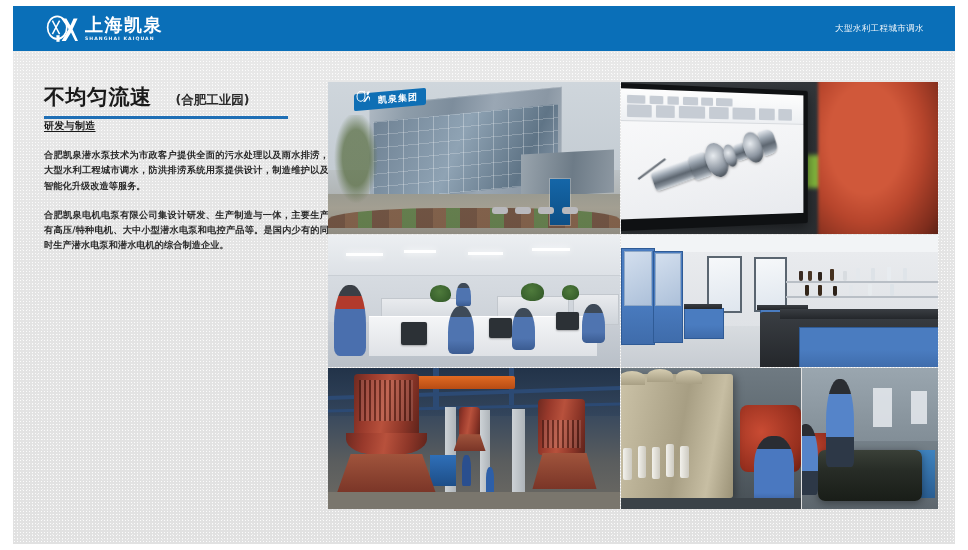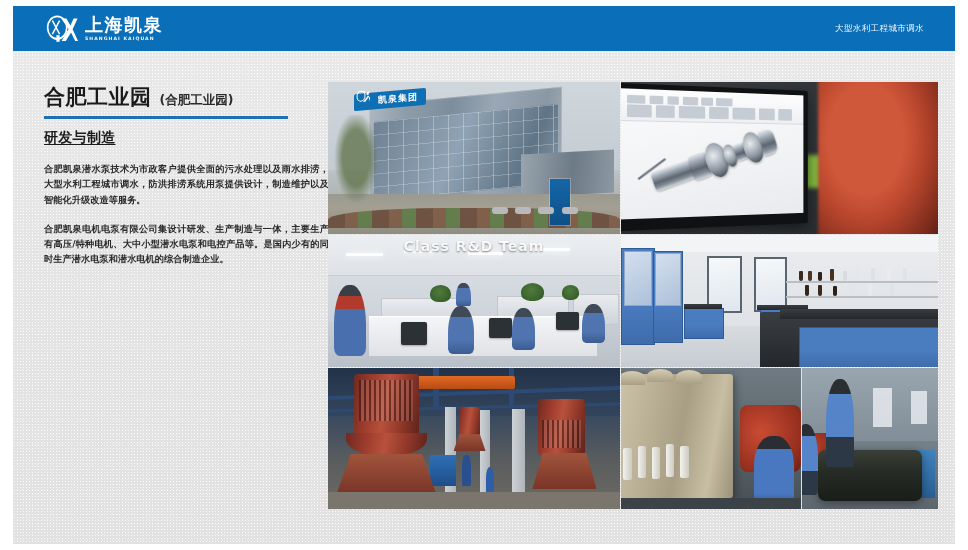--- a/index.html
+++ b/index.html
@@ -52,28 +52,28 @@
 
   
   .left-col{position:absolute;left:31px;top:80px;width:285px;}
 
   .title-row{display:flex;align-items:baseline;gap:8px;}
   .title-main{
     font-size:21px;font-weight:bold;color:#1a1a1a;letter-spacing:.5px;
     line-height:1.1;
   }
   .title-sub{
-    font-size:12.5px;font-weight:bold;color:#2b2b2b;letter-spacing:0px;
+    font-size:12.5px;font-weight:bold;color:#2b2b2b;letter-spacing:0px;margin-left:16px;
   }
   .title-rule{
     width:244px;height:3px;background:#1f6fb5;margin-top:7px;
   }
 
   .sec-head{
-    margin-top:10px;font-size:14px;font-weight:bold;color:#1b1b1b;
+    margin-top:0;font-size:10px;font-weight:bold;color:#1b1b1b;
     text-decoration:underline;text-underline-offset:2px;letter-spacing:.3px;
   }
   .para{
     margin-top:4px;font-size:9.2px;line-height:15.2px;color:#2a2a2a;
     text-align:justify;letter-spacing:.05px;font-weight:bold;
   }
   .para.gap{margin-top:14px;}
 
   
   .collage{
@@ -362,21 +362,21 @@
         <span class="logo-en">SHANGHAI KAIQUAN</span>
       </span>
     </div>
 
     <div class="tagline">大型水利工程城市调水</div>
   </div>
 
   <div class="left-col">
 
     <div class="title-row">
-      <span class="title-main">合肥工业园</span>
+      <span class="title-main">不均匀流速</span>
       <span class="title-sub">(合肥工业园)</span>
     </div>
     <div class="title-rule"></div>
 
     <div class="sec-head">研发与制造</div>
 
     <p class="para gap">合肥凯泉潜水泵技术为市政客户提供全面的污水处理以及雨水排涝，大型水利工程城市调水，防洪排涝系统用泵提供设计，制造维护以及智能化升级改造等服务。</p>
     <p class="para gap">合肥凯泉电机电泵有限公司集设计研发、生产制造与一体，主要生产有高压/特种电机、大中小型潜水电泵和电控产品等。是国内少有的同时生产潜水电泵和潜水电机的综合制造企业。</p>
   </div>
 
@@ -452,21 +452,20 @@
       <div class="mon2" style="left:55%;top:63%;width:8%;height:15%"></div>
       <div class="mon2" style="left:78%;top:58%;width:8%;height:14%"></div>
       <div class="worker" style="left:2%;top:38%;width:11%;height:54%;background:linear-gradient(180deg,#3a3f46 0 16%,#b23a2c 16% 34%,#4a6fae 34% 100%)"></div>
       <div class="worker" style="left:41%;top:54%;width:9%;height:36%"></div>
       <div class="worker" style="left:63%;top:55%;width:8%;height:32%"></div>
       <div class="worker" style="left:87%;top:52%;width:8%;height:30%"></div>
       <div class="worker" style="left:44%;top:36%;width:5%;height:18%"></div>
       <div class="plant" style="left:35%;top:38%;width:7%;height:13%"></div>
       <div class="plant" style="left:66%;top:36%;width:8%;height:14%"></div>
       <div class="plant" style="left:80%;top:38%;width:6%;height:11%"></div>
-      <span class="cap">Class R&amp;D Team</span>
     </div>
 
     <div class="ph p4">
       <div class="ceil"></div>
       <div class="wall"></div>
       <div class="floor"></div>
       <div class="win" style="left:27%;top:16%;width:10%;height:40%"></div>
       <div class="win" style="left:42%;top:17%;width:9%;height:38%"></div>
       <div class="cab" style="left:0%;top:10%;width:10%;height:72%"></div>
       <div class="cabglass" style="left:0.8%;top:12%;width:8.4%;height:40%"></div>

